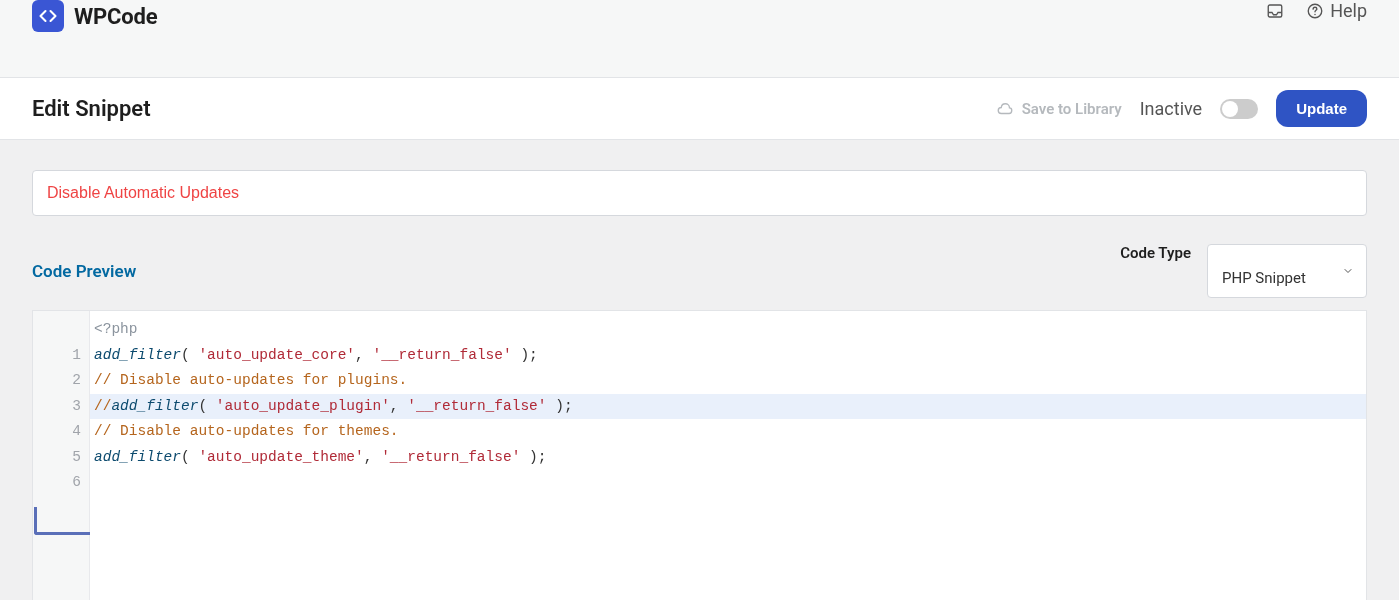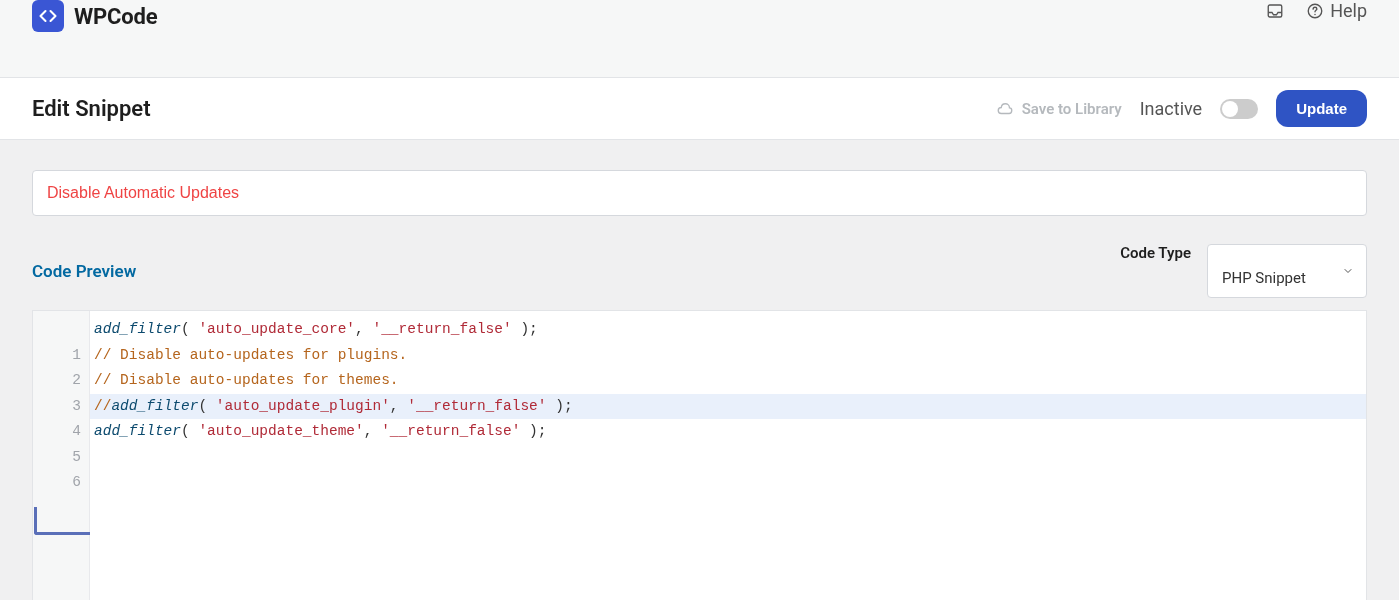--- a/index.html
+++ b/index.html
@@ -174,22 +174,23 @@
       <div class="ln first">&nbsp;</div>
       <div class="ln">1</div>
       <div class="ln">2</div>
       <div class="ln">3</div>
       <div class="ln">4</div>
       <div class="ln">5</div>
       <div class="ln">6</div>
     </div>
     <div class="code-body" id="code-body">
 
+    <div class="code-line"><span class="c-meta">&lt;?php</span></div>
         <div class="code-line"><span class="c-func">add_filter</span><span class="c-punc">( </span><span class="c-str">'auto_update_core'</span><span class="c-punc">, </span><span class="c-str">'__return_false'</span><span class="c-punc"> );</span></div>
         <div class="code-line"><span class="c-comment">// Disable auto-updates for plugins.</span></div>
+        <div class="code-line line-active"><span class="c-comment">//</span><span class="c-func">add_filter</span><span class="c-punc">( </span><span class="c-str">'auto_update_plugin'</span><span class="c-punc">, </span><span class="c-str">'__return_false'</span><span class="c-punc"> );</span></div>
         <div class="code-line"><span class="c-comment">// Disable auto-updates for themes.</span></div>
-        <div class="code-line line-active"><span class="c-comment">//</span><span class="c-func">add_filter</span><span class="c-punc">( </span><span class="c-str">'auto_update_plugin'</span><span class="c-punc">, </span><span class="c-str">'__return_false'</span><span class="c-punc"> );</span></div>
         <div class="code-line"><span class="c-func">add_filter</span><span class="c-punc">( </span><span class="c-str">'auto_update_theme'</span><span class="c-punc">, </span><span class="c-str">'__return_false'</span><span class="c-punc"> );</span></div>
       </div>
   </div>
 
   <div class="cursor-mark"></div>
 </div>
 
 </body></html>

